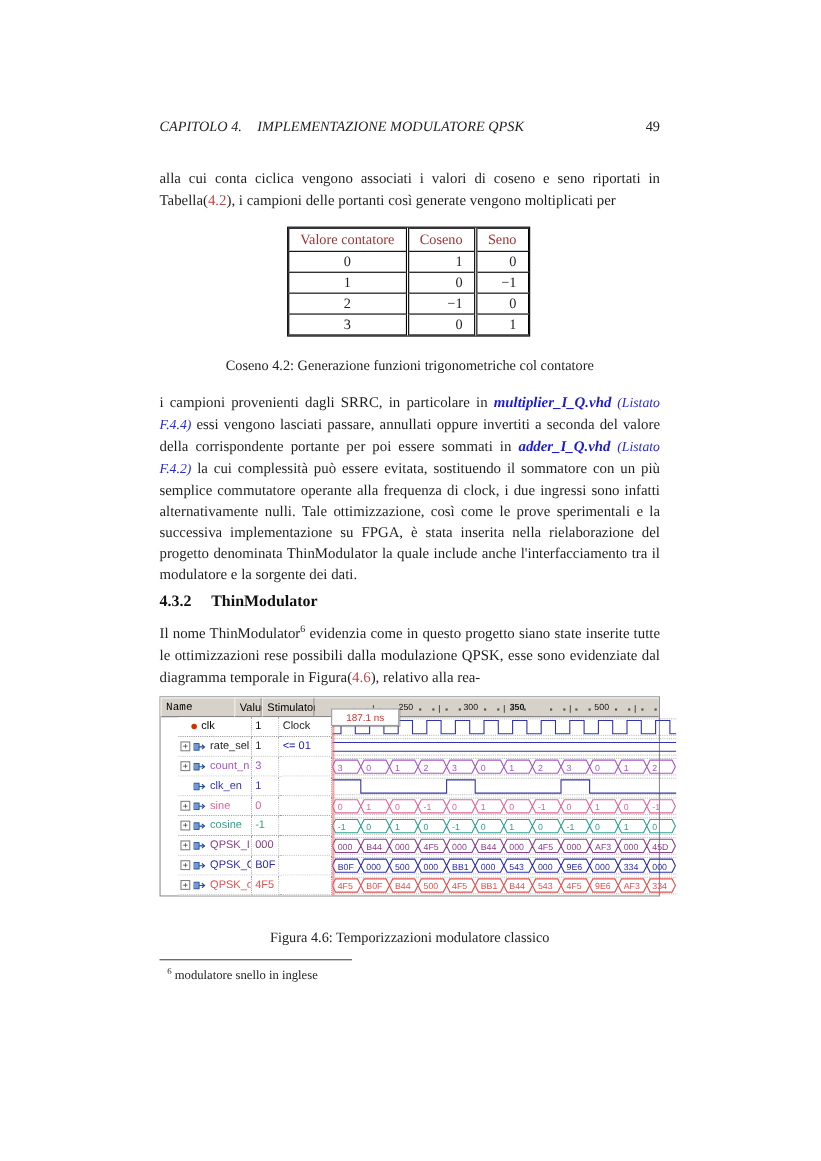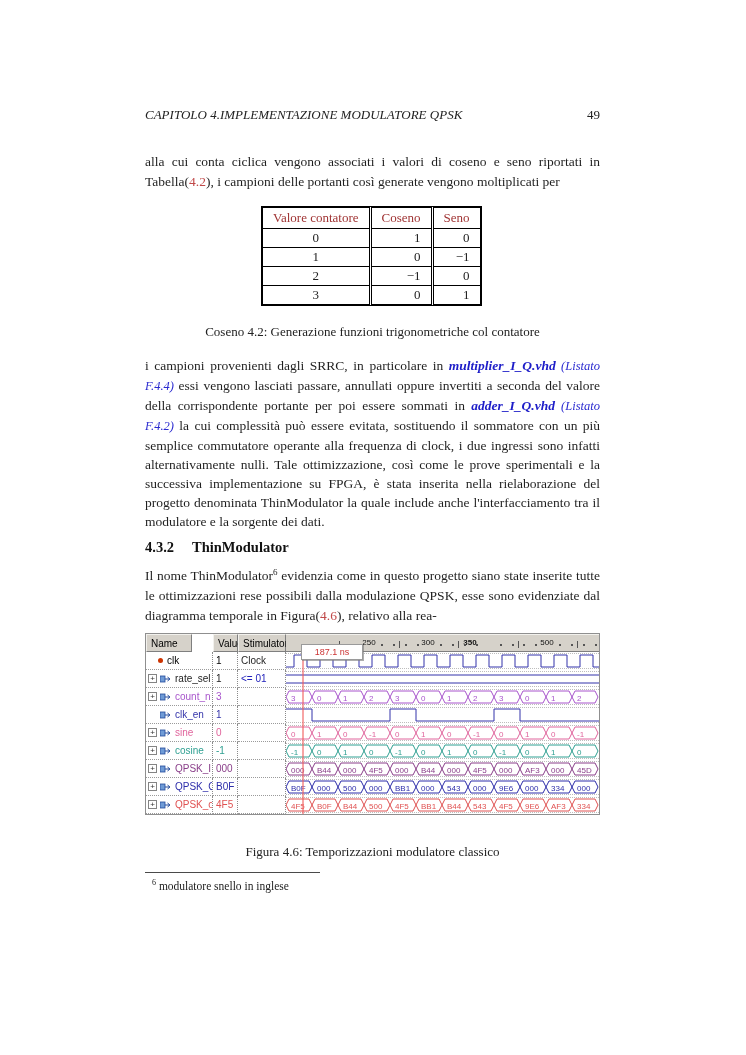--- a/index.html
+++ b/index.html
@@ -2,21 +2,21 @@
 <html><head>
 <meta charset="utf-8">
 <style>
   html,body{margin:0;padding:0;background:#ffffff;}
   .page{position:relative;width:746px;height:1055px;background:#ffffff;overflow:hidden;
         font-family:"Liberation Serif",serif;color:#1f1f1f;}
 
   
   .doc-header{position:absolute;left:145px;top:107px;width:455px;display:flex;
               font-style:italic;font-size:13px;color:#222;}
-  .doc-header .chlab{}
+  .doc-header .chlab{margin-right:14px;}
   .doc-header .chtit{flex:1;}
   .doc-header .pnum{font-style:normal;}
 
   
   .para{position:absolute;left:145px;width:455px;margin:0;text-align:justify;
         font-size:13.5px;color:#1f1f1f;}
   .p1{top:152px;line-height:20px;}
   .p2{top:356px;line-height:19px;}
   .p3{top:566px;line-height:20px;}
   .seg-red{color:#c04848;}
@@ -51,21 +51,21 @@
            border-right:1px solid #7f7f7f;border-bottom:1px solid #7f7f7f;
            font-size:10px;color:#000;padding:3px 0 0 4px;}
   .ruler{position:absolute;top:0;left:140px;width:313px;height:18px;background:#d6d2ca;
          box-sizing:border-box;border-top:1px solid #f2f1ed;border-bottom:1px solid #7f7f7f;
          overflow:hidden;}
   .rlab{position:absolute;top:3px;width:22px;margin-left:-11px;text-align:center;
         font-size:8px;color:#111;}
   .rdot{position:absolute;top:9px;width:2px;height:2px;background:#555;}
   .rmid{position:absolute;top:6px;width:1px;height:7px;background:#555;}
 
-  .wrow{position:absolute;left:0;width:453px;height:18px;}
+  .wrow{position:absolute;left:16px;width:453px;height:18px;}
   .ncell,.vcell,.scell{position:absolute;top:0;height:18px;box-sizing:border-box;
         border-bottom:1px dotted #9a9a9a;border-right:1px dotted #8a8a8a;
         font-size:10px;display:flex;align-items:center;background:#fff;overflow:hidden;}
   .ncell{left:0;width:67px;}
   .vcell{left:67px;width:25px;padding-left:3px;}
   .scell{left:92px;width:48px;padding-left:3px;}
   .wavecell{position:absolute;left:140px;top:0;width:313px;height:18px;overflow:hidden;}
   .dotline{position:absolute;left:0;width:313px;height:0;border-top:1px dotted #bdbdbd;}
   .plusbox{display:inline-block;width:9px;height:9px;box-sizing:border-box;margin-left:2px;
            border:1px solid #848484;background:#fff;color:#333;font-size:8px;line-height:7px;
@@ -135,21 +135,21 @@
 
   <p class="para p2"><span class="seg-n">i campioni provenienti dagli SRRC, in particolare in </span><span class="seg-bfile">multiplier_I_Q.vhd</span><span class="seg-blist"> (Listato F.4.4)</span><span class="seg-n"> essi vengono lasciati passare, annullati oppure invertiti a seconda del valore della corrispondente portante per poi essere sommati in </span><span class="seg-bfile">adder_I_Q.vhd</span><span class="seg-blist"> (Listato F.4.2)</span><span class="seg-n"> la cui complessità può essere evitata, sostituendo il sommatore con un più semplice commutatore operante alla frequenza di clock, i due ingressi sono infatti alternativamente nulli. Tale ottimizzazione, così come le prove sperimentali e la successiva implementazione su FPGA, è stata inserita nella rielaborazione del progetto denominata ThinModulator la quale include anche l'interfacciamento tra il modulatore e la sorgente dei dati.</span></p>
 
   <div class="sec-heading">
     <span class="secnum">4.3.2</span><span>ThinModulator</span>
   </div>
 
   <p class="para p3"><span class="seg-n">Il nome ThinModulator</span><span class="seg-sup">6</span><span class="seg-n"> evidenzia come in questo progetto siano state inserite tutte le ottimizzazioni rese possibili dalla modulazione QPSK, esse sono evidenziate dal diagramma temporale in Figura(</span><span class="seg-red">4.6</span><span class="seg-n">), relativo alla rea-</span></p>
 
   <div id="wave">
-      <div class="wcell-h" style="left: 0px; width: 46px;">Name</div>
+      <div class="wcell-h" style="left: 0px; width: 76px; font-family: Liberation Mono, monospace;">Name</div>
       <div class="wcell-h" style="left: 67px; width: 25px;">Value</div>
       <div class="wcell-h" style="left: 92px; width: 48px;">Stimulator</div>
       <div class="ruler">
         <span class="rlab" style="left: 83px;">250</span>
         <span class="rlab" style="left: 142px;">300</span>
         <span class="rlab" style="left: 184px; font-weight: bold;">350</span>
         <span class="rlab" style="left: 261px;">500</span>
         <span class="rlab" style="left: 320px;">450</span>
         <span class="rdot" style="left: 35.48px;"></span>
         <span class="rdot" style="left: 47.36px;"></span>

